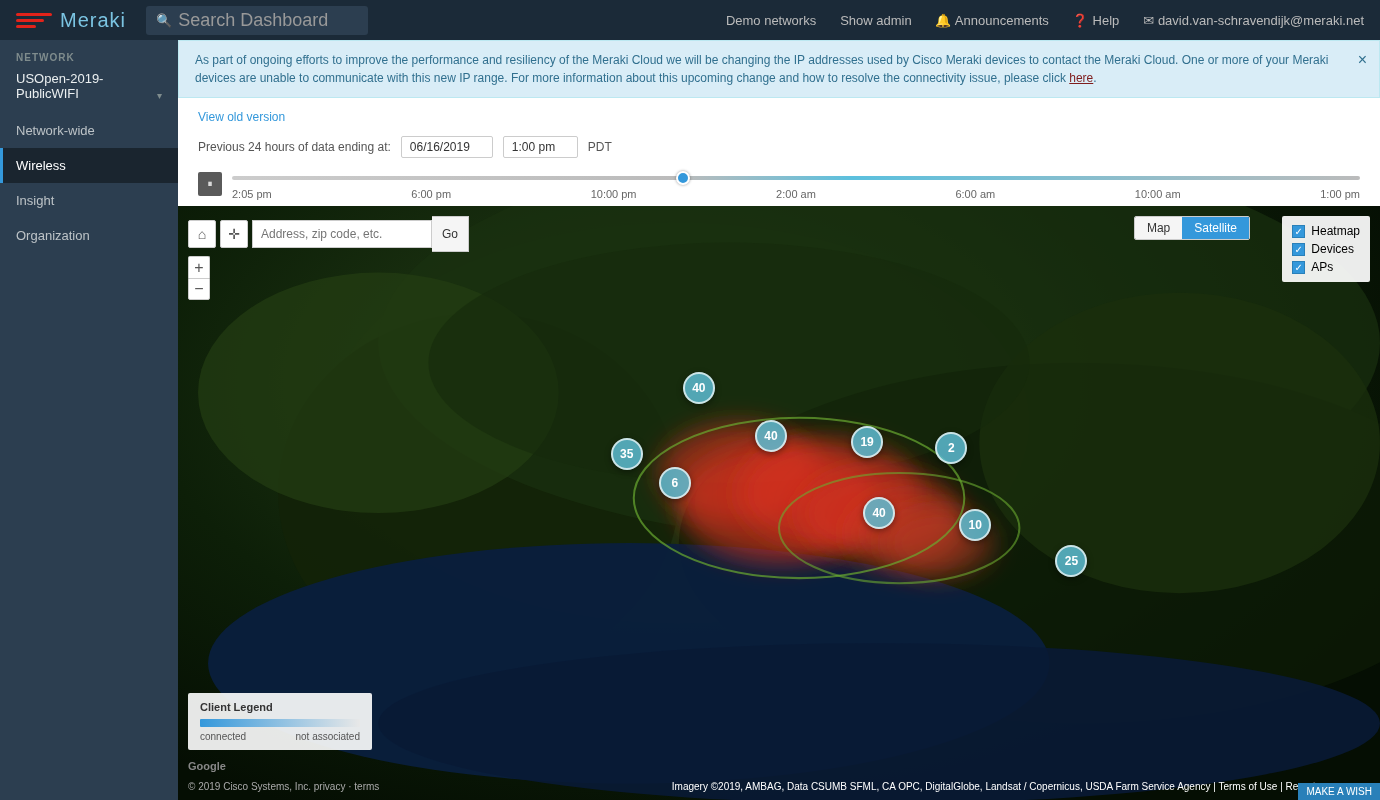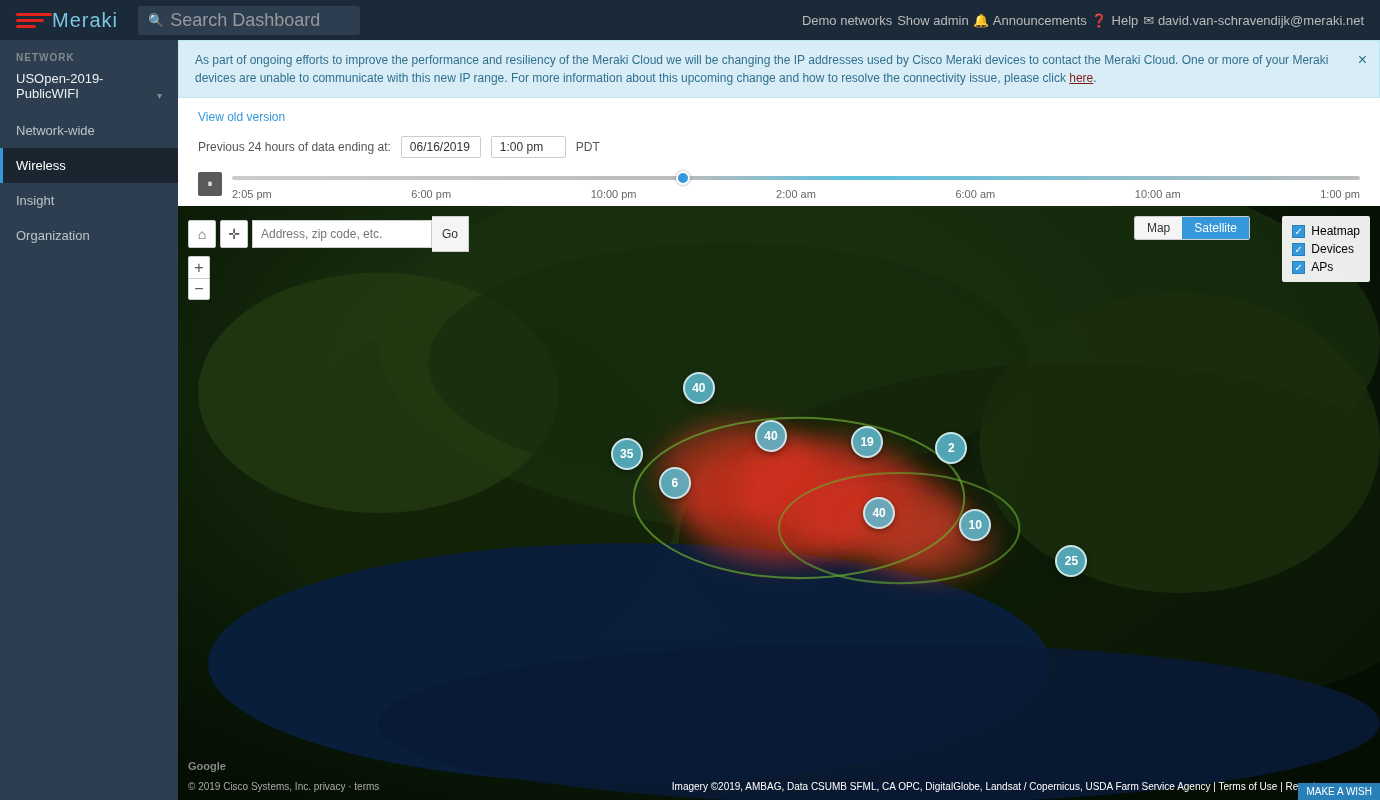--- a/index.html
+++ b/index.html
@@ -10,20 +10,21 @@
       background: #1b2a38;
       height: 40px;
       display: flex;
       align-items: center;
       padding: 0 16px;
       flex-shrink: 0;
     }
     .logo-area {
       display: flex;
       align-items: center;
+      gap: 8px;
       margin-right: 20px;
     }
     .cisco-logo {
       width: 36px;
       height: 22px;
       display: flex;
       flex-direction: column;
       justify-content: center;
       gap: 3px;
     }
@@ -56,21 +57,21 @@
       color: #7dd3fc;
       font-size: 18px;
       outline: none;
       width: 180px;
     }
     .search-area input::placeholder { color: #999; }
     .nav-right {
       margin-left: auto;
       display: flex;
       align-items: center;
-      gap: 5px;
+      gap: 24px;
       color: #bbb;
       font-size: 13px;
     }
     .nav-right a { color: #bbb; text-decoration: none; }
 
     
     .main-layout {
       display: flex;
       flex: 1;
       overflow: hidden;
@@ -181,21 +182,21 @@
       padding: 4px 20px 8px;
       gap: 10px;
       flex-shrink: 0;
     }
     .time-label { font-size: 12px; color: #555; }
     .date-input {
       border: 1px solid #ccc;
       padding: 3px 8px;
       font-size: 12px;
       border-radius: 2px;
-      width: 80px;
+      width: 92px;
       color: #333;
     }
     .time-input {
       border: 1px solid #ccc;
       padding: 3px 8px;
       font-size: 12px;
       border-radius: 2px;
       width: 75px;
       color: #333;
     }
@@ -665,20 +666,28 @@
             <div class="layer-toggle-item">
               <div class="layer-checkbox">✓</div>
               <span>Devices</span>
             </div>
             <div class="layer-toggle-item">
               <div class="layer-checkbox">✓</div>
               <span>APs</span>
             </div>
           </div>
 
+          <div class="client-legend">
+            <div class="legend-title">Client Legend</div>
+            <div class="legend-bar"></div>
+            <div class="legend-labels">
+              <span>connected</span>
+              <span>not associated</span>
+            </div>
+          </div>
 
           <div class="google-watermark">Google</div>
 
           <div class="map-copyright">© 2019 Cisco Systems, Inc.  privacy · terms</div>
 
           <div class="map-attribution">Imagery ©2019, AMBAG, Data CSUMB SFML, CA OPC, DigitalGlobe, Landsat / Copernicus, USDA Farm Service Agency | Terms of Use | Report a map error</div>
 
           <div class="make-a-wish">MAKE A WISH</div>
 
         </div>

